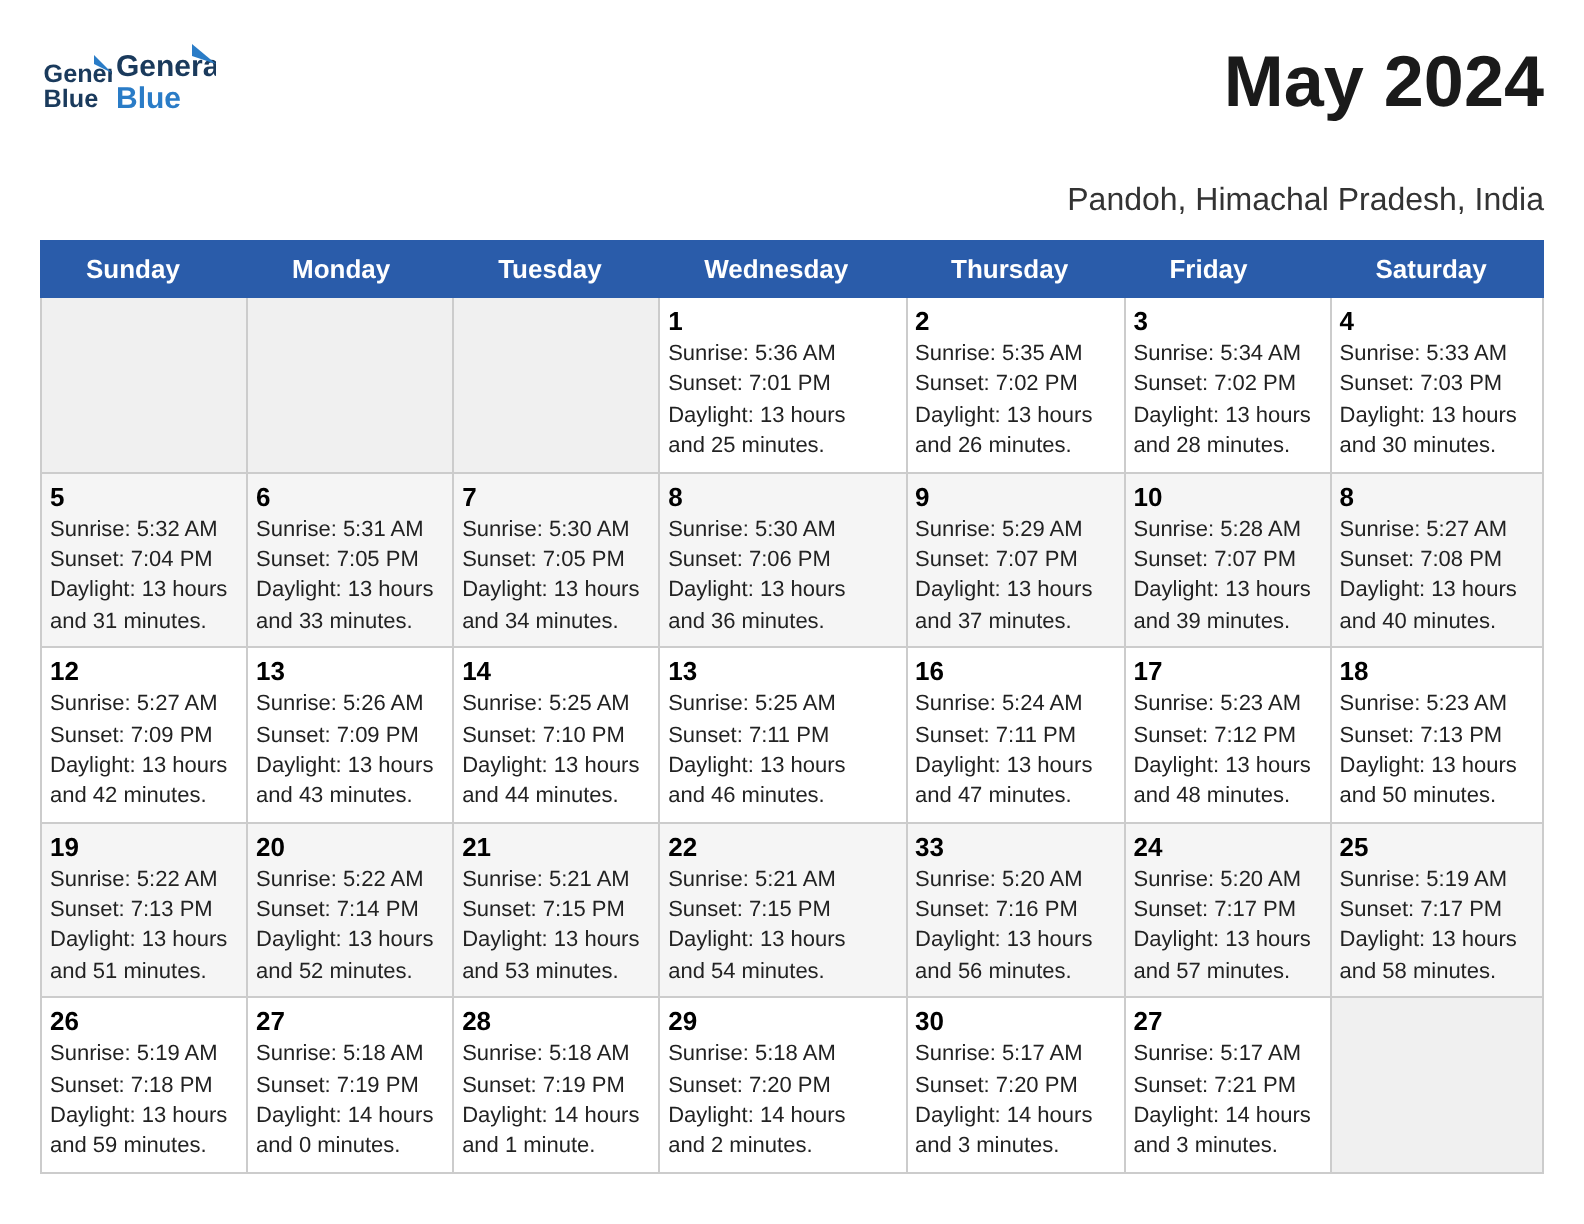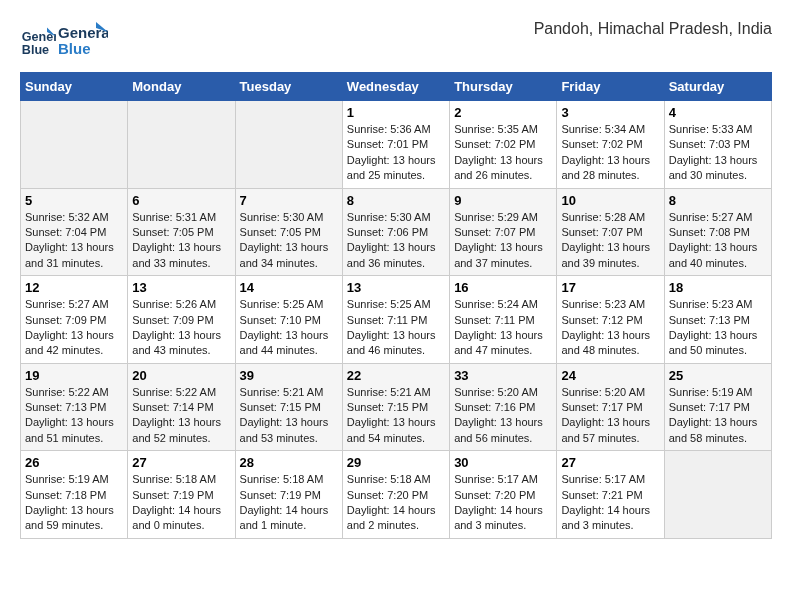--- a/index.html
+++ b/index.html
@@ -29,32 +29,33 @@
       text-align: right;
     }
     .main-title {
       font-size: 36px;
       font-weight: bold;
       color: #1a1a1a;
     }
     .subtitle {
       font-size: 16px;
       color: #333;
+      margin-top: 30px;
     }
     table {
       width: 100%;
       border-collapse: collapse;
       font-size: 11px;
     }
     thead tr {
       background-color: #2a5caa;
       color: white;
     }
     thead th {
-      padding: 6px 4px;
+      padding: 6px 22px;
       text-align: left;
       font-size: 13px;
       font-weight: bold;
       border: 1px solid #2a5caa;
     }
     tbody tr {
       vertical-align: top;
     }
     tbody td {
       border: 1px solid #ccc;
@@ -94,20 +95,21 @@
       <div style="display:flex; align-items:center;">
         <svg width="50" height="42" viewBox="0 0 50 42">
           <text x="0" y="18" font-size="15" font-weight="bold" fill="#1a3a5c">General</text>
           <text x="0" y="34" font-size="15" font-weight="bold" fill="#2a7cc7">Blue</text>
           <polygon points="38,2 50,12 38,8" fill="#2a7cc7"></polygon>
         </svg>
       </div>
     </div>
   </div>
   <div class="title-area">
+    <div class="main-title">May 2024</div>
     <div class="subtitle">Pandoh, Himachal Pradesh, India</div>
   </div>
 </div>
 
 <table>
   <thead>
     <tr>
     <th>Sunday</th>
         <th>Monday</th>
         <th>Tuesday</th>
@@ -202,21 +204,21 @@
       <tr>
         <td>
           <div class="day-num">19</div>
           <div class="day-info">Sunrise: 5:22 AM<br>Sunset: 7:13 PM<br>Daylight: 13 hours<br>and 51 minutes.</div>
         </td>
         <td>
           <div class="day-num">20</div>
           <div class="day-info">Sunrise: 5:22 AM<br>Sunset: 7:14 PM<br>Daylight: 13 hours<br>and 52 minutes.</div>
         </td>
         <td>
-          <div class="day-num">39</div>
+          <div class="day-num">21</div>
           <div class="day-info">Sunrise: 5:21 AM<br>Sunset: 7:15 PM<br>Daylight: 13 hours<br>and 53 minutes.</div>
         </td>
         <td>
           <div class="day-num">22</div>
           <div class="day-info">Sunrise: 5:21 AM<br>Sunset: 7:15 PM<br>Daylight: 13 hours<br>and 54 minutes.</div>
         </td>
         <td>
           <div class="day-num">33</div>
           <div class="day-info">Sunrise: 5:20 AM<br>Sunset: 7:16 PM<br>Daylight: 13 hours<br>and 56 minutes.</div>
         </td>

